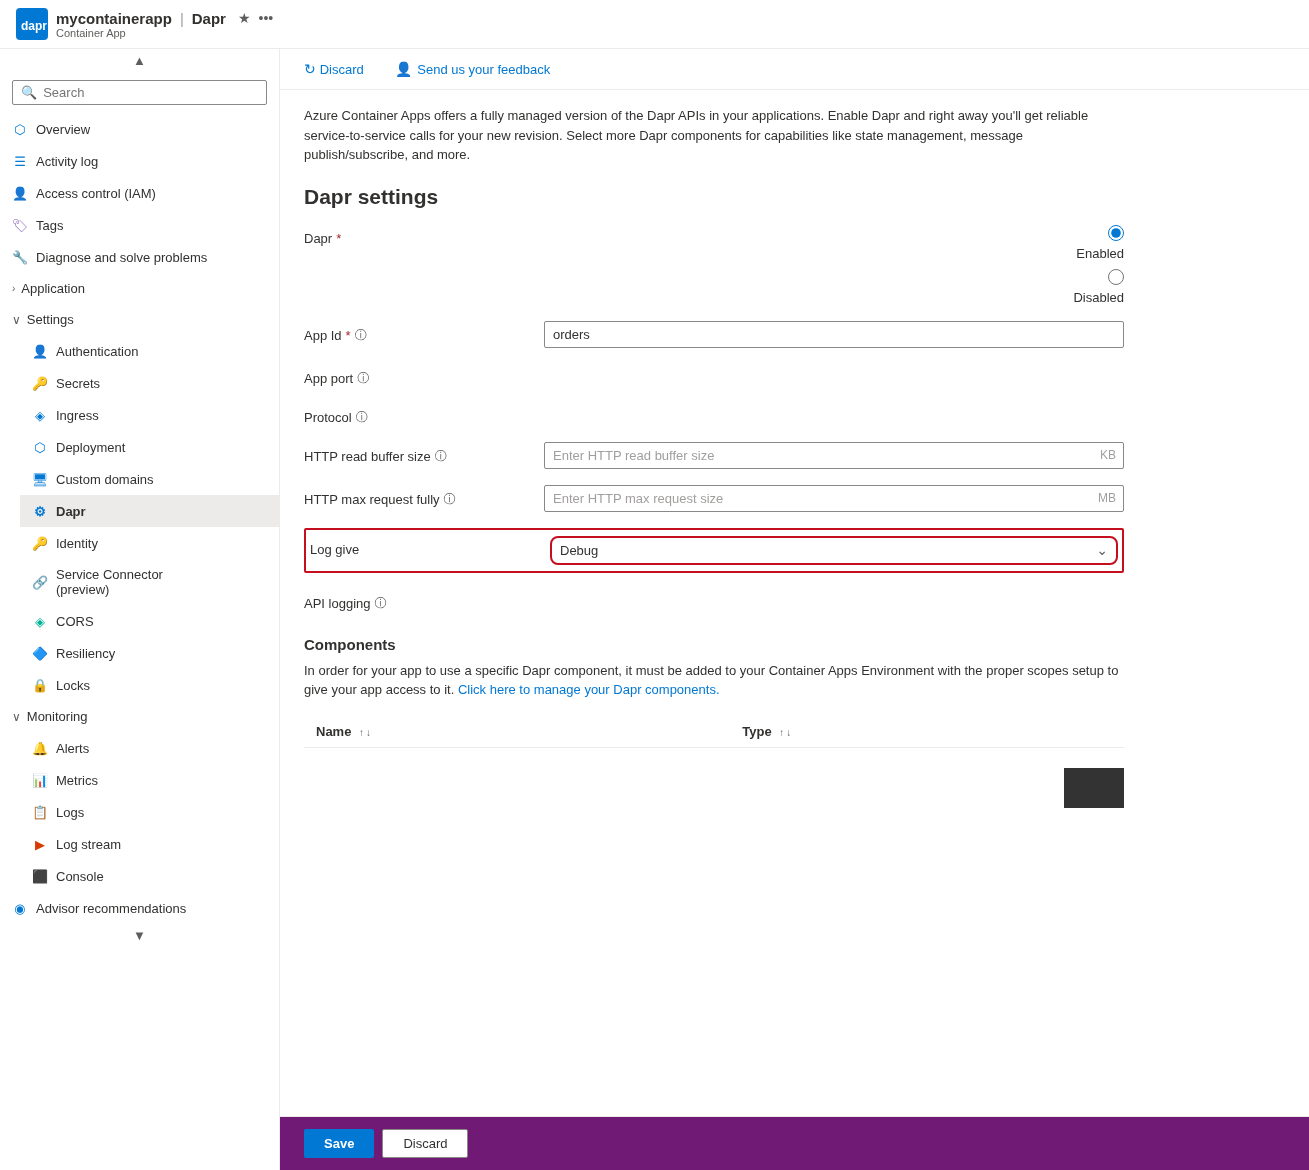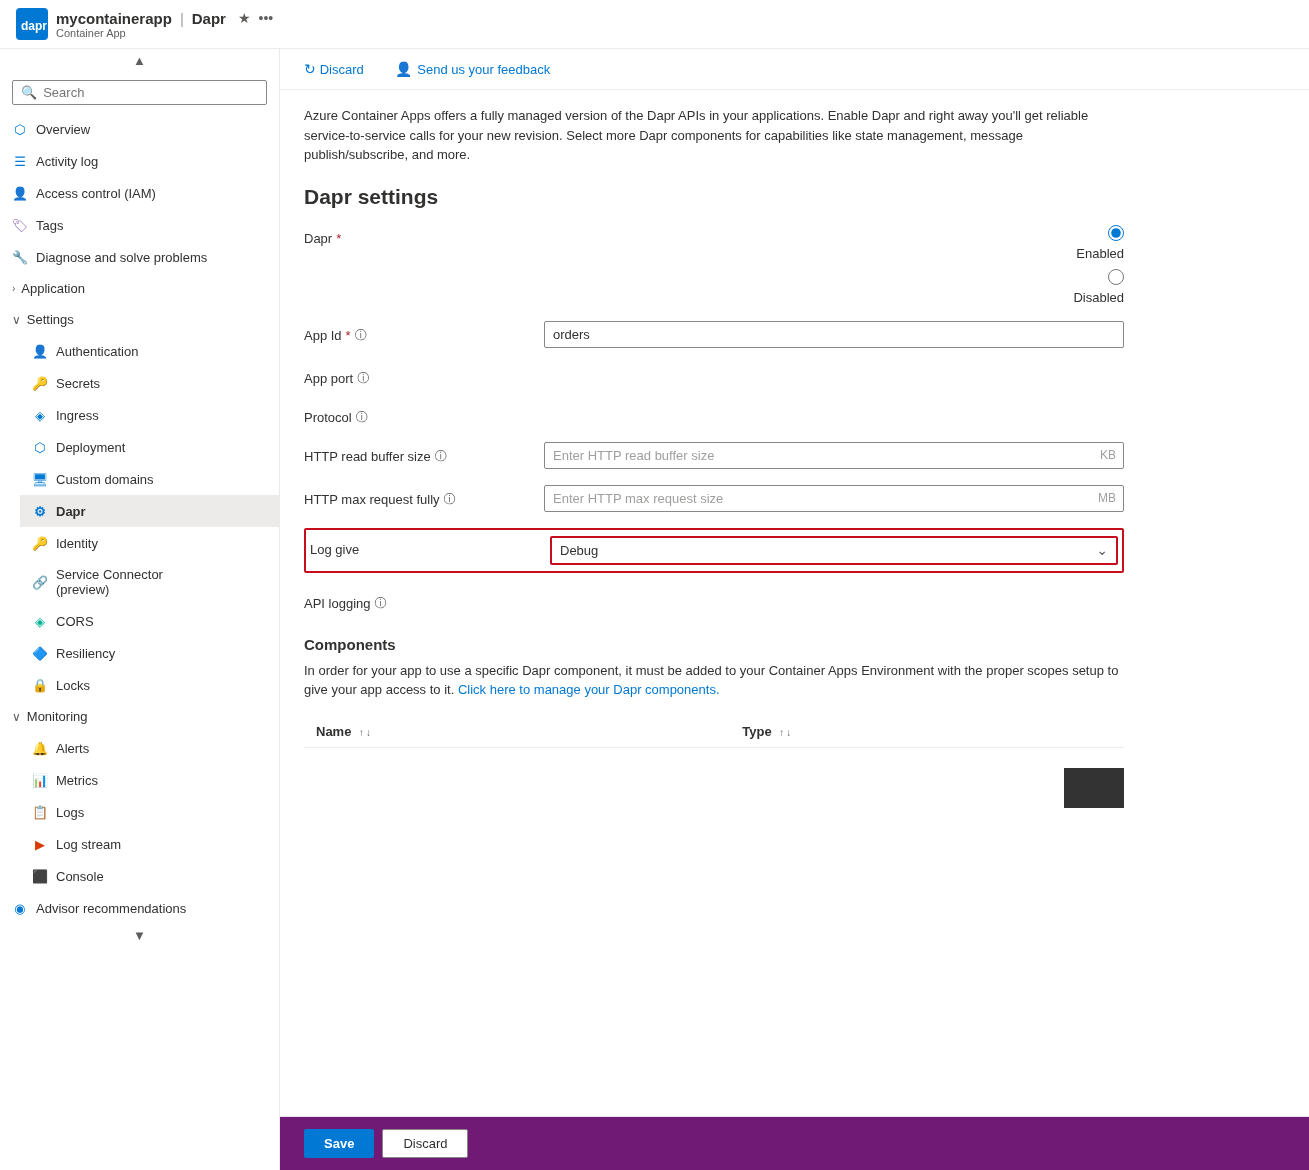--- a/index.html
+++ b/index.html
@@ -78,21 +78,21 @@
     .text-input {
       width: 100%; border: 1px solid #8a8886; border-radius: 2px; padding: 5px 8px; font-size: 13px; color: #323130; outline: none;
     }
     .text-input::placeholder { color: #a19f9d; }
 
     .input-with-suffix { position: relative; }
     .input-with-suffix .text-input { padding-right: 36px; }
     .input-suffix { position: absolute; right: 8px; top: 50%; transform: translateY(-50%); font-size: 12px; color: #a19f9d; }
 
     .select-input {
-      width: 100%; border: 2px solid #c50f1f; border-radius: 2px; padding: 5px 8px; font-size: 13px; color: #323130; outline: none;
+      width: 100%; border: 2px solid #c50f1f; border-radius: 8px; padding: 5px 8px; font-size: 13px; color: #323130; outline: none;
       appearance: none; background: #fff; cursor: pointer;
     }
     .select-wrapper { position: relative; }
     .select-wrapper::after { content: '⌄'; position: absolute; right: 10px; top: 50%; transform: translateY(-50%); color: #605e5c; pointer-events: none; font-size: 14px; }
     .toggle-switch { position: relative; width: 40px; height: 20px; cursor: pointer; }
     .toggle-switch input { opacity: 0; width: 0; height: 0; }
     .toggle-slider {
       position: absolute; top: 0; left: 0; right: 0; bottom: 0; background: #8a8886; border-radius: 10px; transition: .3s;
     }
     .toggle-slider::before {

